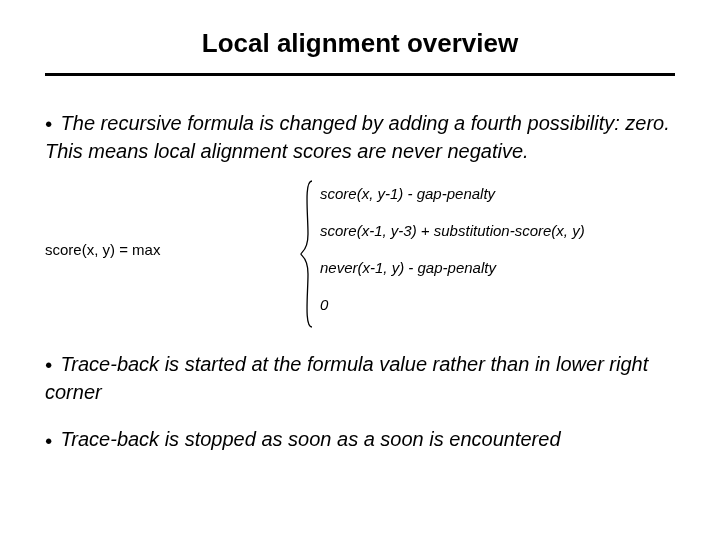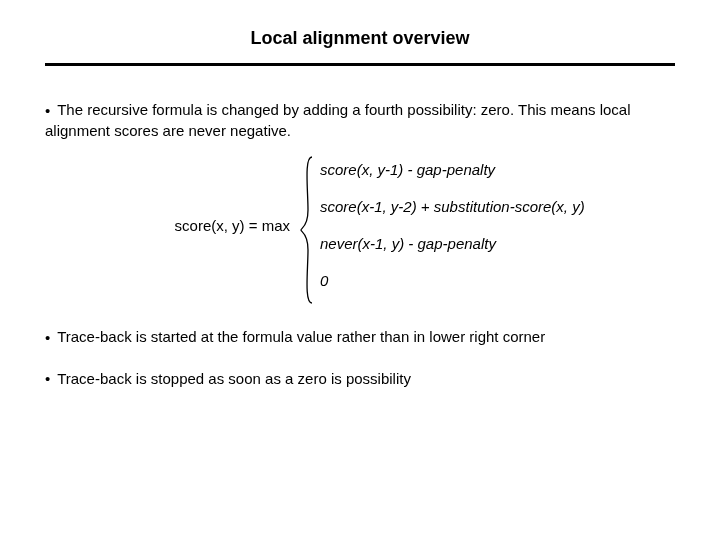--- a/index.html
+++ b/index.html
@@ -14,50 +14,50 @@
   .slide {
     width: 720px;
     height: 540px;
     position: relative;
     box-sizing: border-box;
     padding: 20px 45px 20px 45px;
   }
   .title {
     text-align: center;
     font-weight: bold;
-    font-size: 18px;
+    font-size: 26px;
     margin-top: 8px;
     margin-bottom: 14px;
   }
   .hr {
     border: none;
     border-top: 3px solid #000;
     margin: 0 0 34px 0;
   }
   .bullet {
-    font-size: 15px;
+    font-size: 20px;
     line-height: 1.35;
     margin-bottom: 20px;
+    font-style: italic;
   }
   .bullet .dot {
     display: inline-block;
     vertical-align: middle;
     margin-right: 3px;
   }
   .formula-block {
     margin: 12px 0 38px 0;
     font-size: 15px;
   }
   .formula-row {
     display: flex;
     align-items: center;
   }
   .lhs {
     width: 255px;
-    text-align: right;
     padding-right: 10px;
     box-sizing: border-box;
   }
   .brace-col {
     width: 14px;
     position: relative;
   }
   .brace-col svg {
     position: absolute;
     top: -70px;
@@ -91,30 +91,30 @@
   <div class="formula-block">
     <div class="formula-row">
       <div class="lhs">score(x, y) = max</div>
       <div class="brace-col">
         <svg width="14" height="150" viewBox="0 0 14 150">
           <path d="M12 2 C4 2 8 35 8 55 C8 72 1 73 1 75 C1 77 8 78 8 95 C8 115 4 148 12 148" fill="none" stroke="#000" stroke-width="1.3"></path>
         </svg>
       </div>
       <div class="options">
         <div class="opt">score(x, y-1) - gap-penalty</div>
-        <div class="opt">score(x-1, y-2) + substitution-score(x, y)</div>
+        <div class="opt">score(x-1, y-3) + substitution-score(x, y)</div>
         <div class="opt">never(x-1, y) - gap-penalty</div>
         <div class="opt">0</div>
       </div>
     </div>
   </div>
 
   <div class="bullet">
     <span class="dot">•</span>
     <span>Trace-back is started at the formula value rather than in lower right corner</span>
   </div>
 
   <div class="bullet">
     <span class="dot">•</span>
-    <span>Trace-back is stopped as soon as a zero is possibility</span>
+    <span>Trace-back is stopped as soon as a soon is encountered</span>
   </div>
 
 </div>
 
 </body></html>

